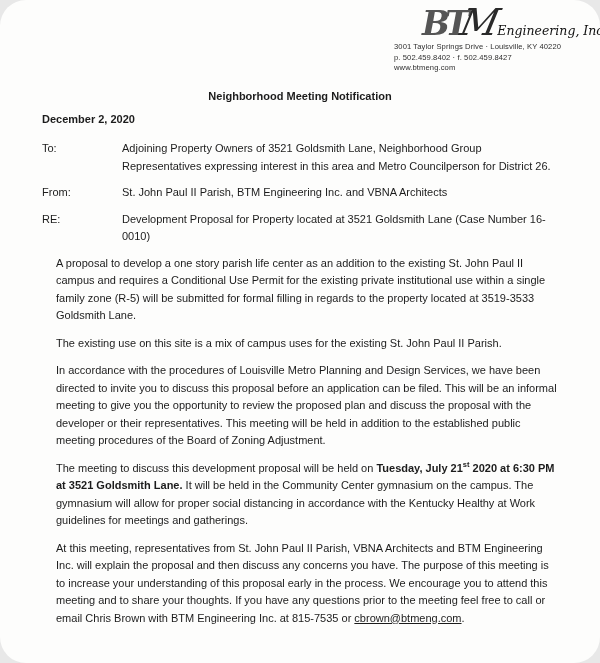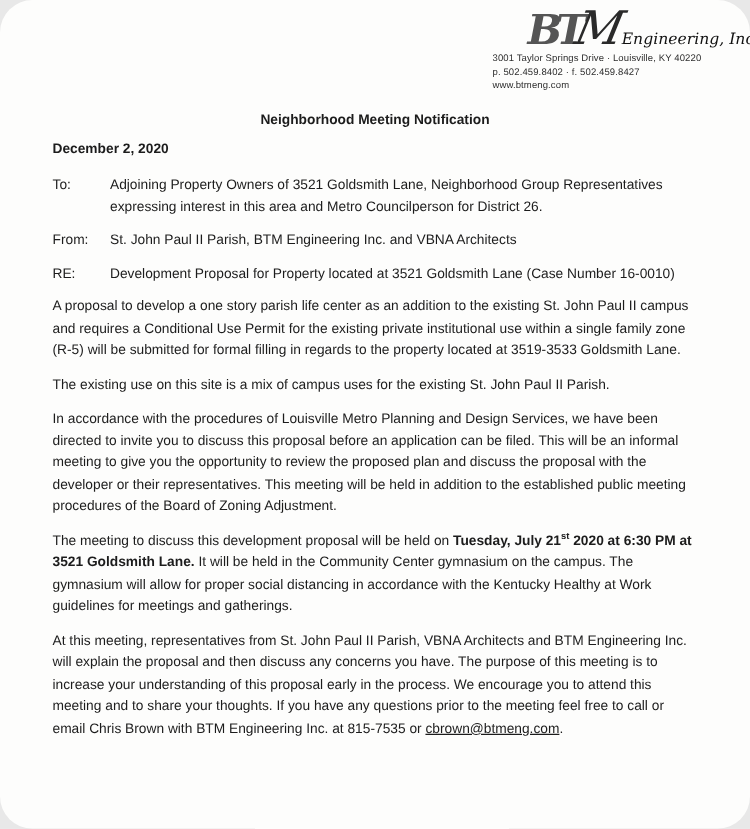--- a/index.html
+++ b/index.html
@@ -75,22 +75,23 @@
     margin-bottom: 5px;
   }
   .doc-date {
     font-weight: bold;
     margin-bottom: 12px;
   }
   .memo-row {
     display: grid;
     grid-template-columns: 46px 1fr;
     margin-bottom: 9px;
+    gap: 34px;
   }
-  .para { margin-bottom: 10px; }
+  .para { margin-bottom: 10px; margin-left: 14px; }
   .para-bold-center {
     font-weight: bold;
     text-align: center;
     margin: 12px 4px 13px 4px;
   }
   .b { font-weight: bold; }
   sup.ord {
     font-size: 7.5px;
     vertical-align: super;
     line-height: 0;

